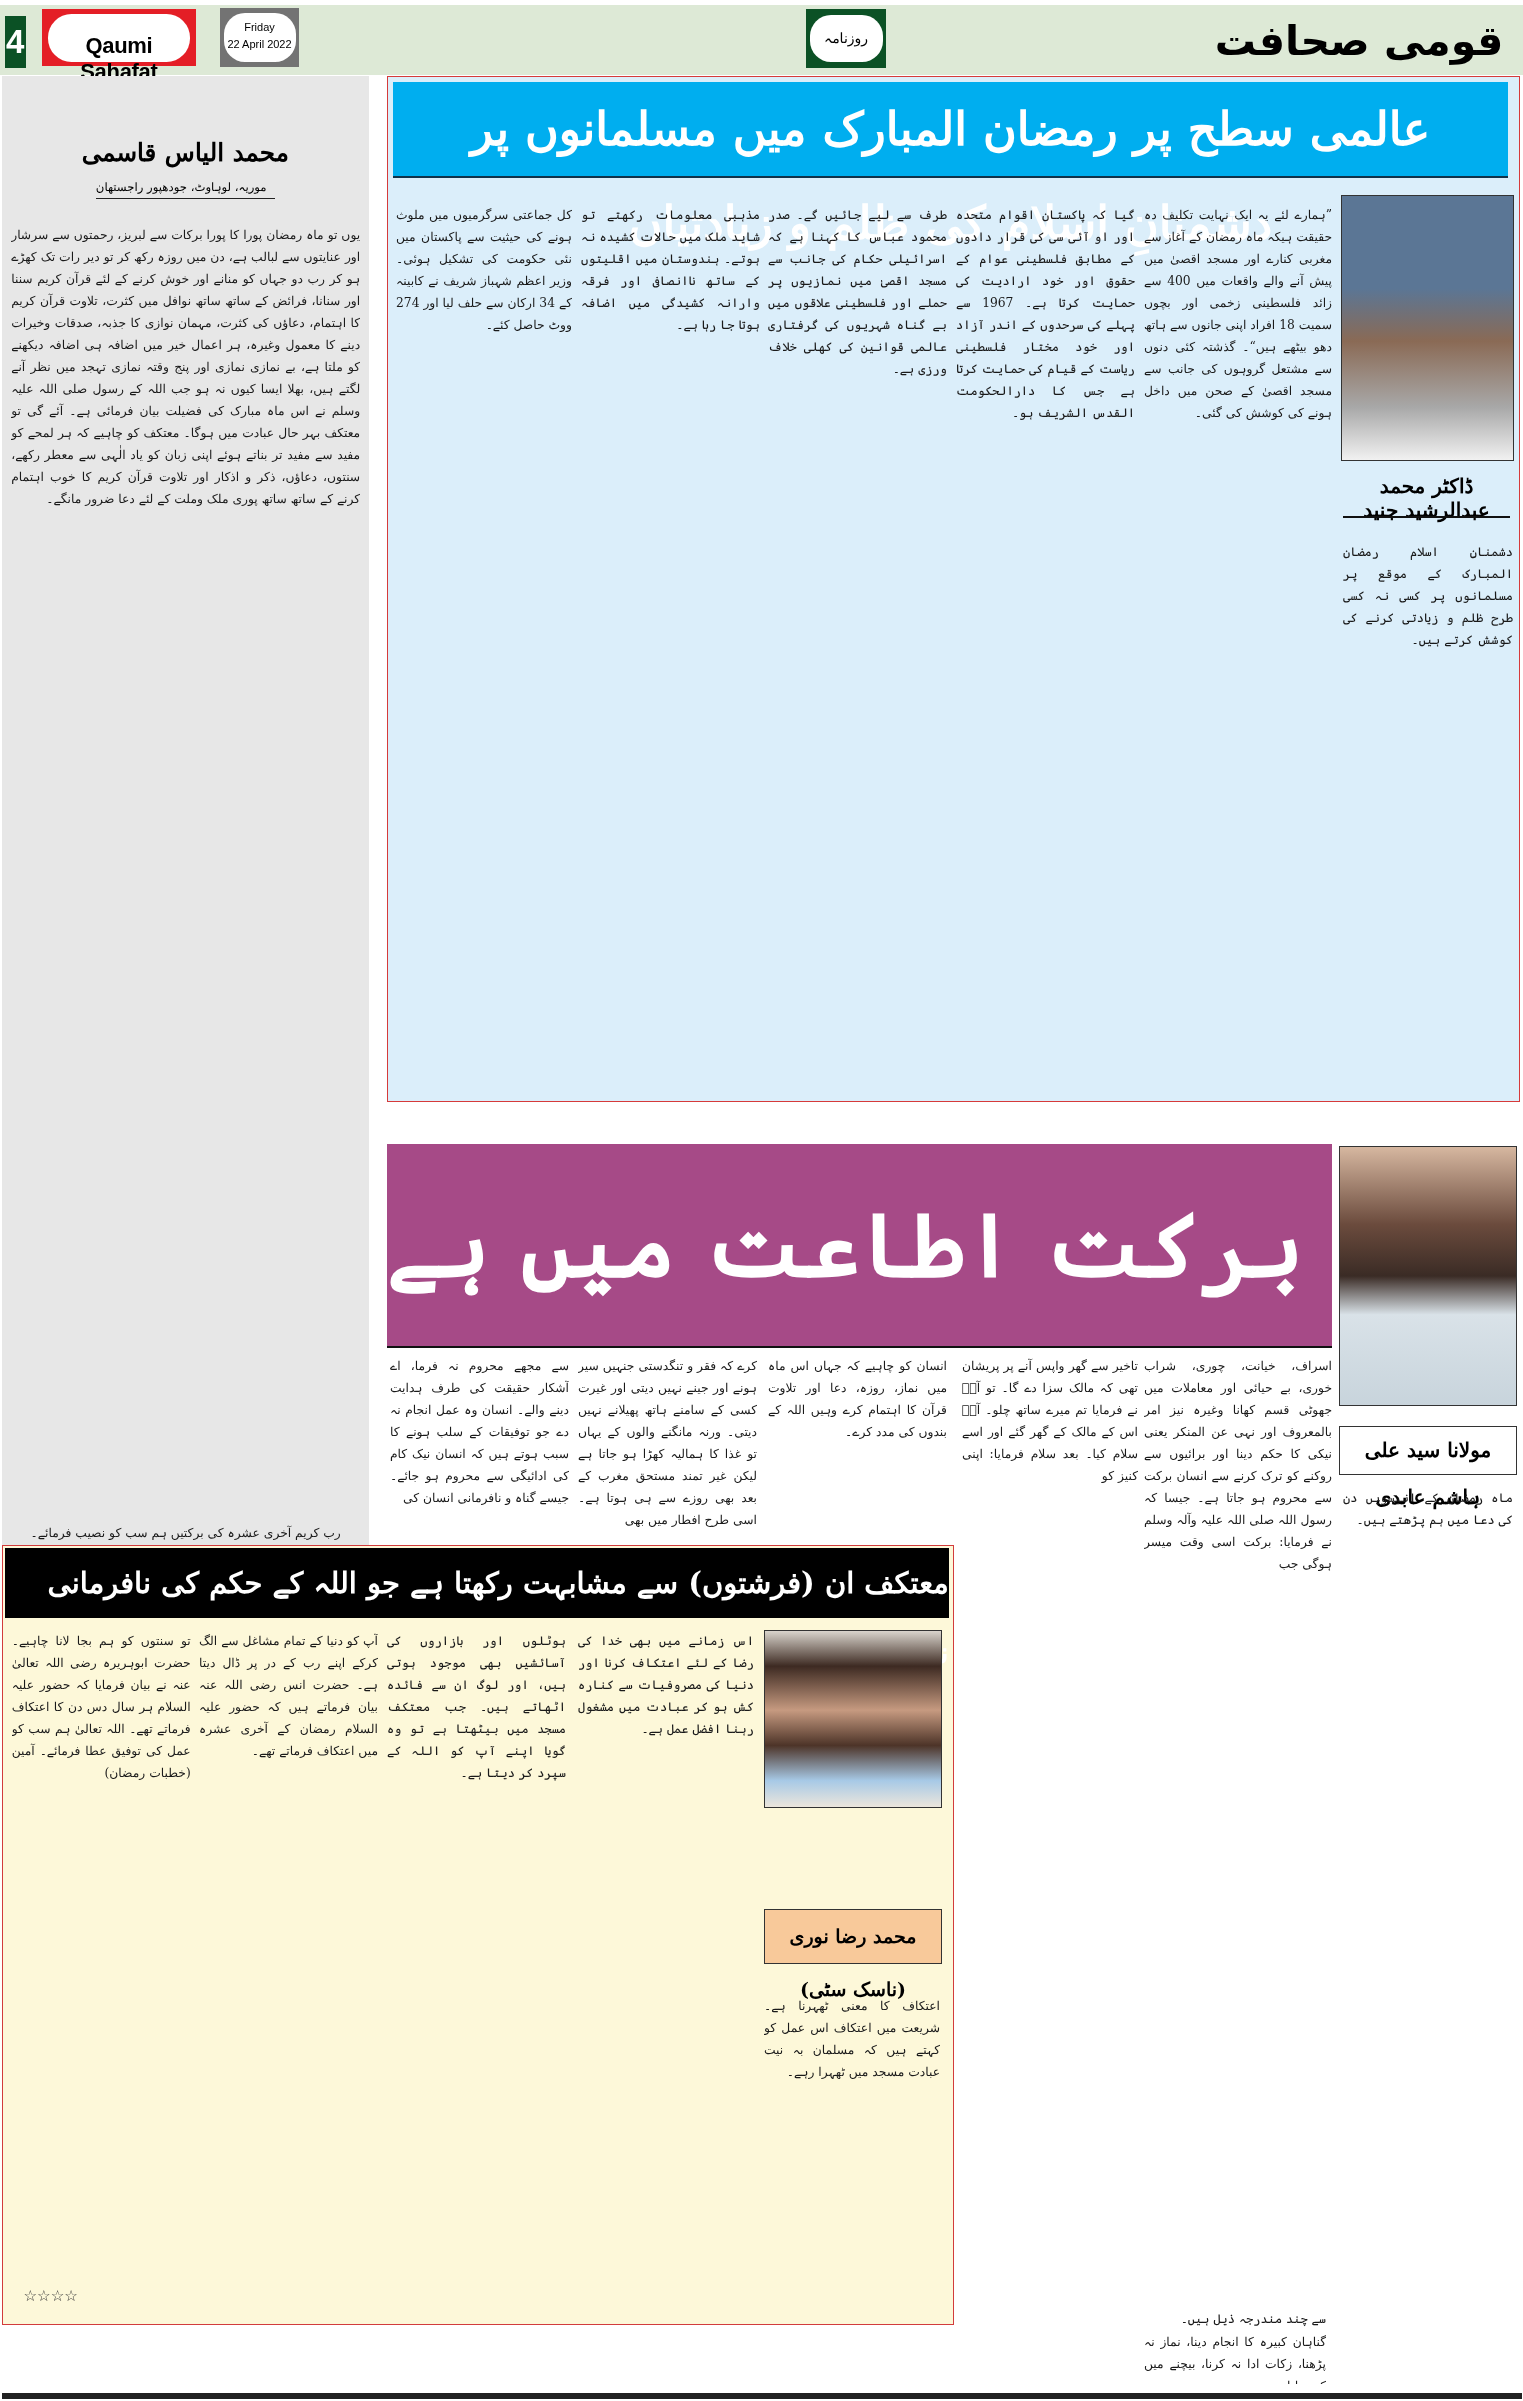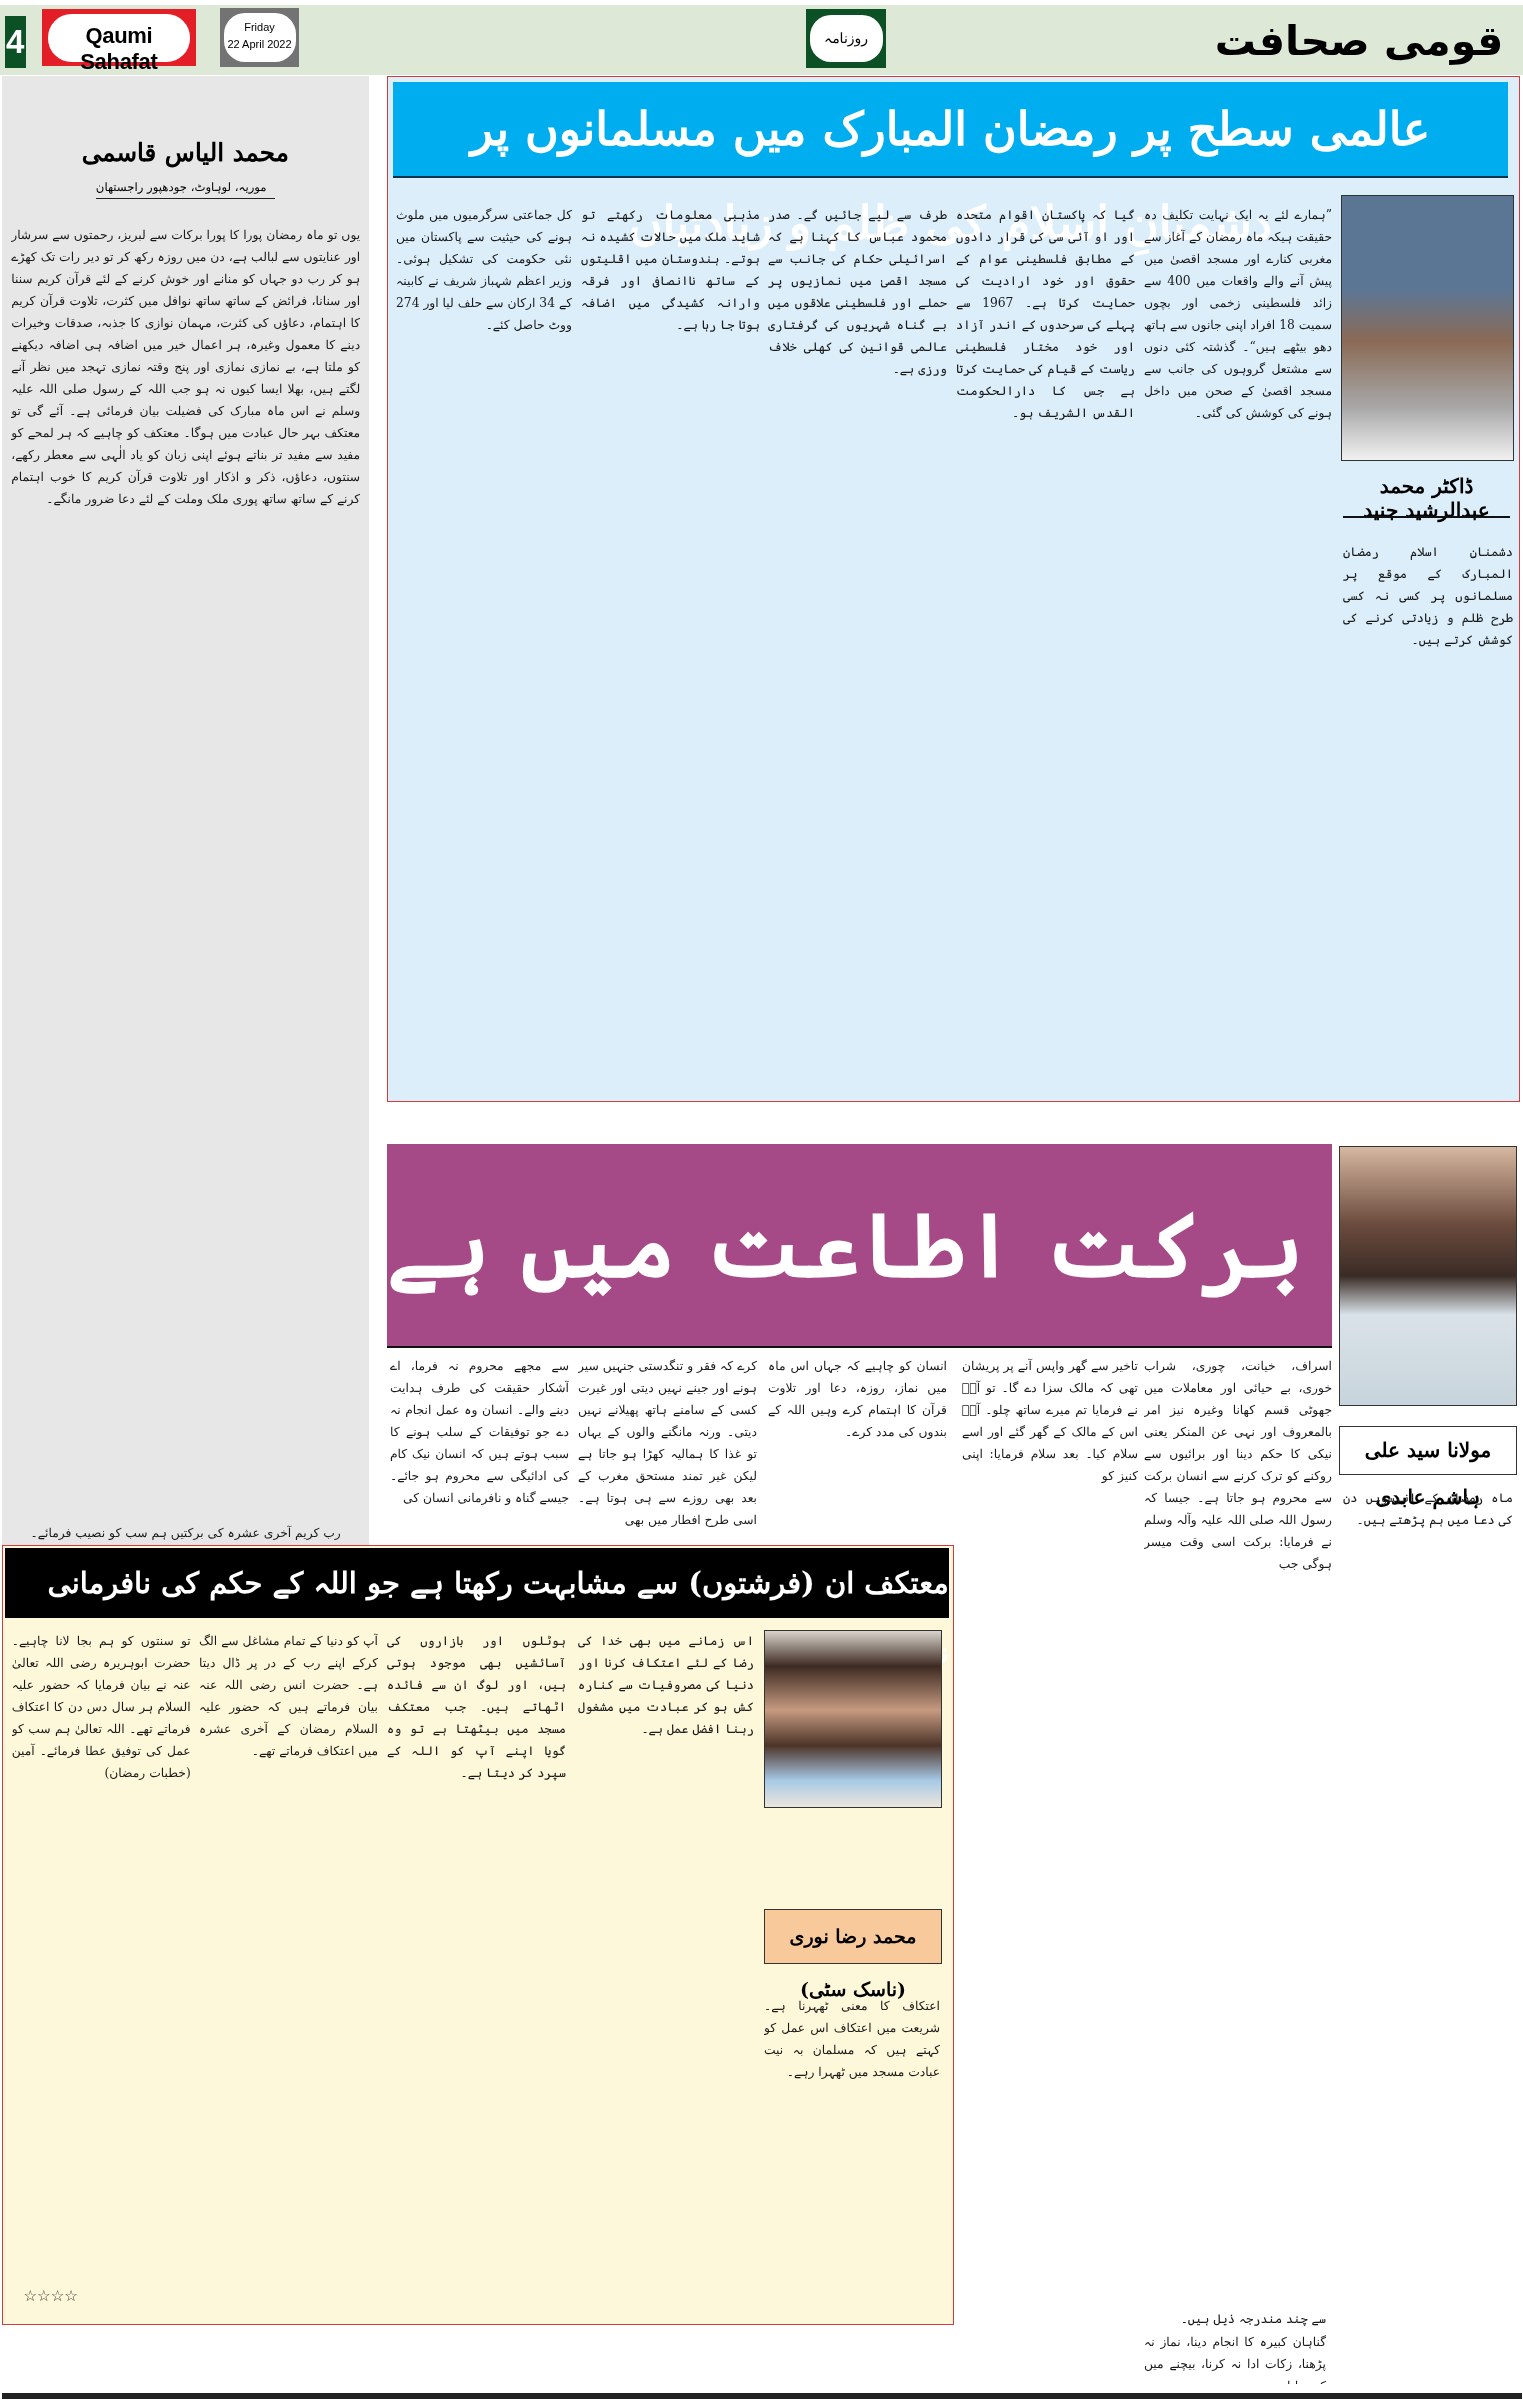--- a/index.html
+++ b/index.html
@@ -3,21 +3,21 @@
 <meta charset="utf-8">
 <style>
   html, body { margin: 0; padding: 0; }
   body { width: 1524px; height: 2401px; background: #ffffff; position: relative; overflow: hidden; font-family: "DejaVu Sans", sans-serif; }
   .abs { position: absolute; }
   
   #masthead { left: 0; top: 4.7px; width: 1524px; height: 70px; background: #dde9d6; }
   #page-no { left: 4.7px; top: 16.4px; width: 21px; height: 52px; background: #0b5125; color: #fff; font: bold 33px "Liberation Sans", sans-serif; text-align: center; line-height: 52px; }
   #brand-box { left: 42px; top: 9.4px; width: 154px; height: 57px; background: #e41e26; }
   #brand-inner { left: 5.9px; top: 4.7px; width: 142px; height: 48px; background: #fff; border-radius: 23.5px; text-align: center; }
-  #brand-name { font: bold 22px "Liberation Sans", sans-serif; margin-top: 9px; letter-spacing: -0.3px; }
+  #brand-name { font: bold 22px "Liberation Sans", sans-serif; margin-top: 19px; letter-spacing: -0.3px; }
   #brand-sub { font: bold 11.7px "Liberation Sans", sans-serif; margin-top: 1.2px; }
   #date-box { left: 220px; top: 8.2px; width: 79px; height: 59px; background: #737373; }
   #date-inner { left: 3.5px; top: 4.7px; width: 72px; height: 49px; background: #fff; border-radius: 21px; text-align: center; font: 11px "Liberation Sans", sans-serif; }
   #roznama-box { left: 806px; top: 9.4px; width: 80px; height: 59px; background: #0b5125; }
   #roznama-inner { left: 3.5px; top: 5.9px; width: 73px; height: 47px; background: #fff; border-radius: 21px; text-align: center; font: 14px "DejaVu Serif", serif; line-height: 47px; direction: rtl; }
   #urdu-brand { left: 932px; top: 13px; width: 583px; height: 56px; color: #000000; font: bold 41px "DejaVu Sans", sans-serif; text-align: right; direction: rtl; line-height: 56px; padding-right: 11.7px; box-sizing: border-box; }
   .urdu { direction: rtl; font-family: "DejaVu Sans", sans-serif; }
   
   #left-col { left: 1.8px; top: 76px; width: 367px; height: 1478px; background: #e7e7e7; }
   #left-title { left: 0; top: 4.7px; width: 367px; text-align: center; font: bold 32px "DejaVu Serif", serif; }

